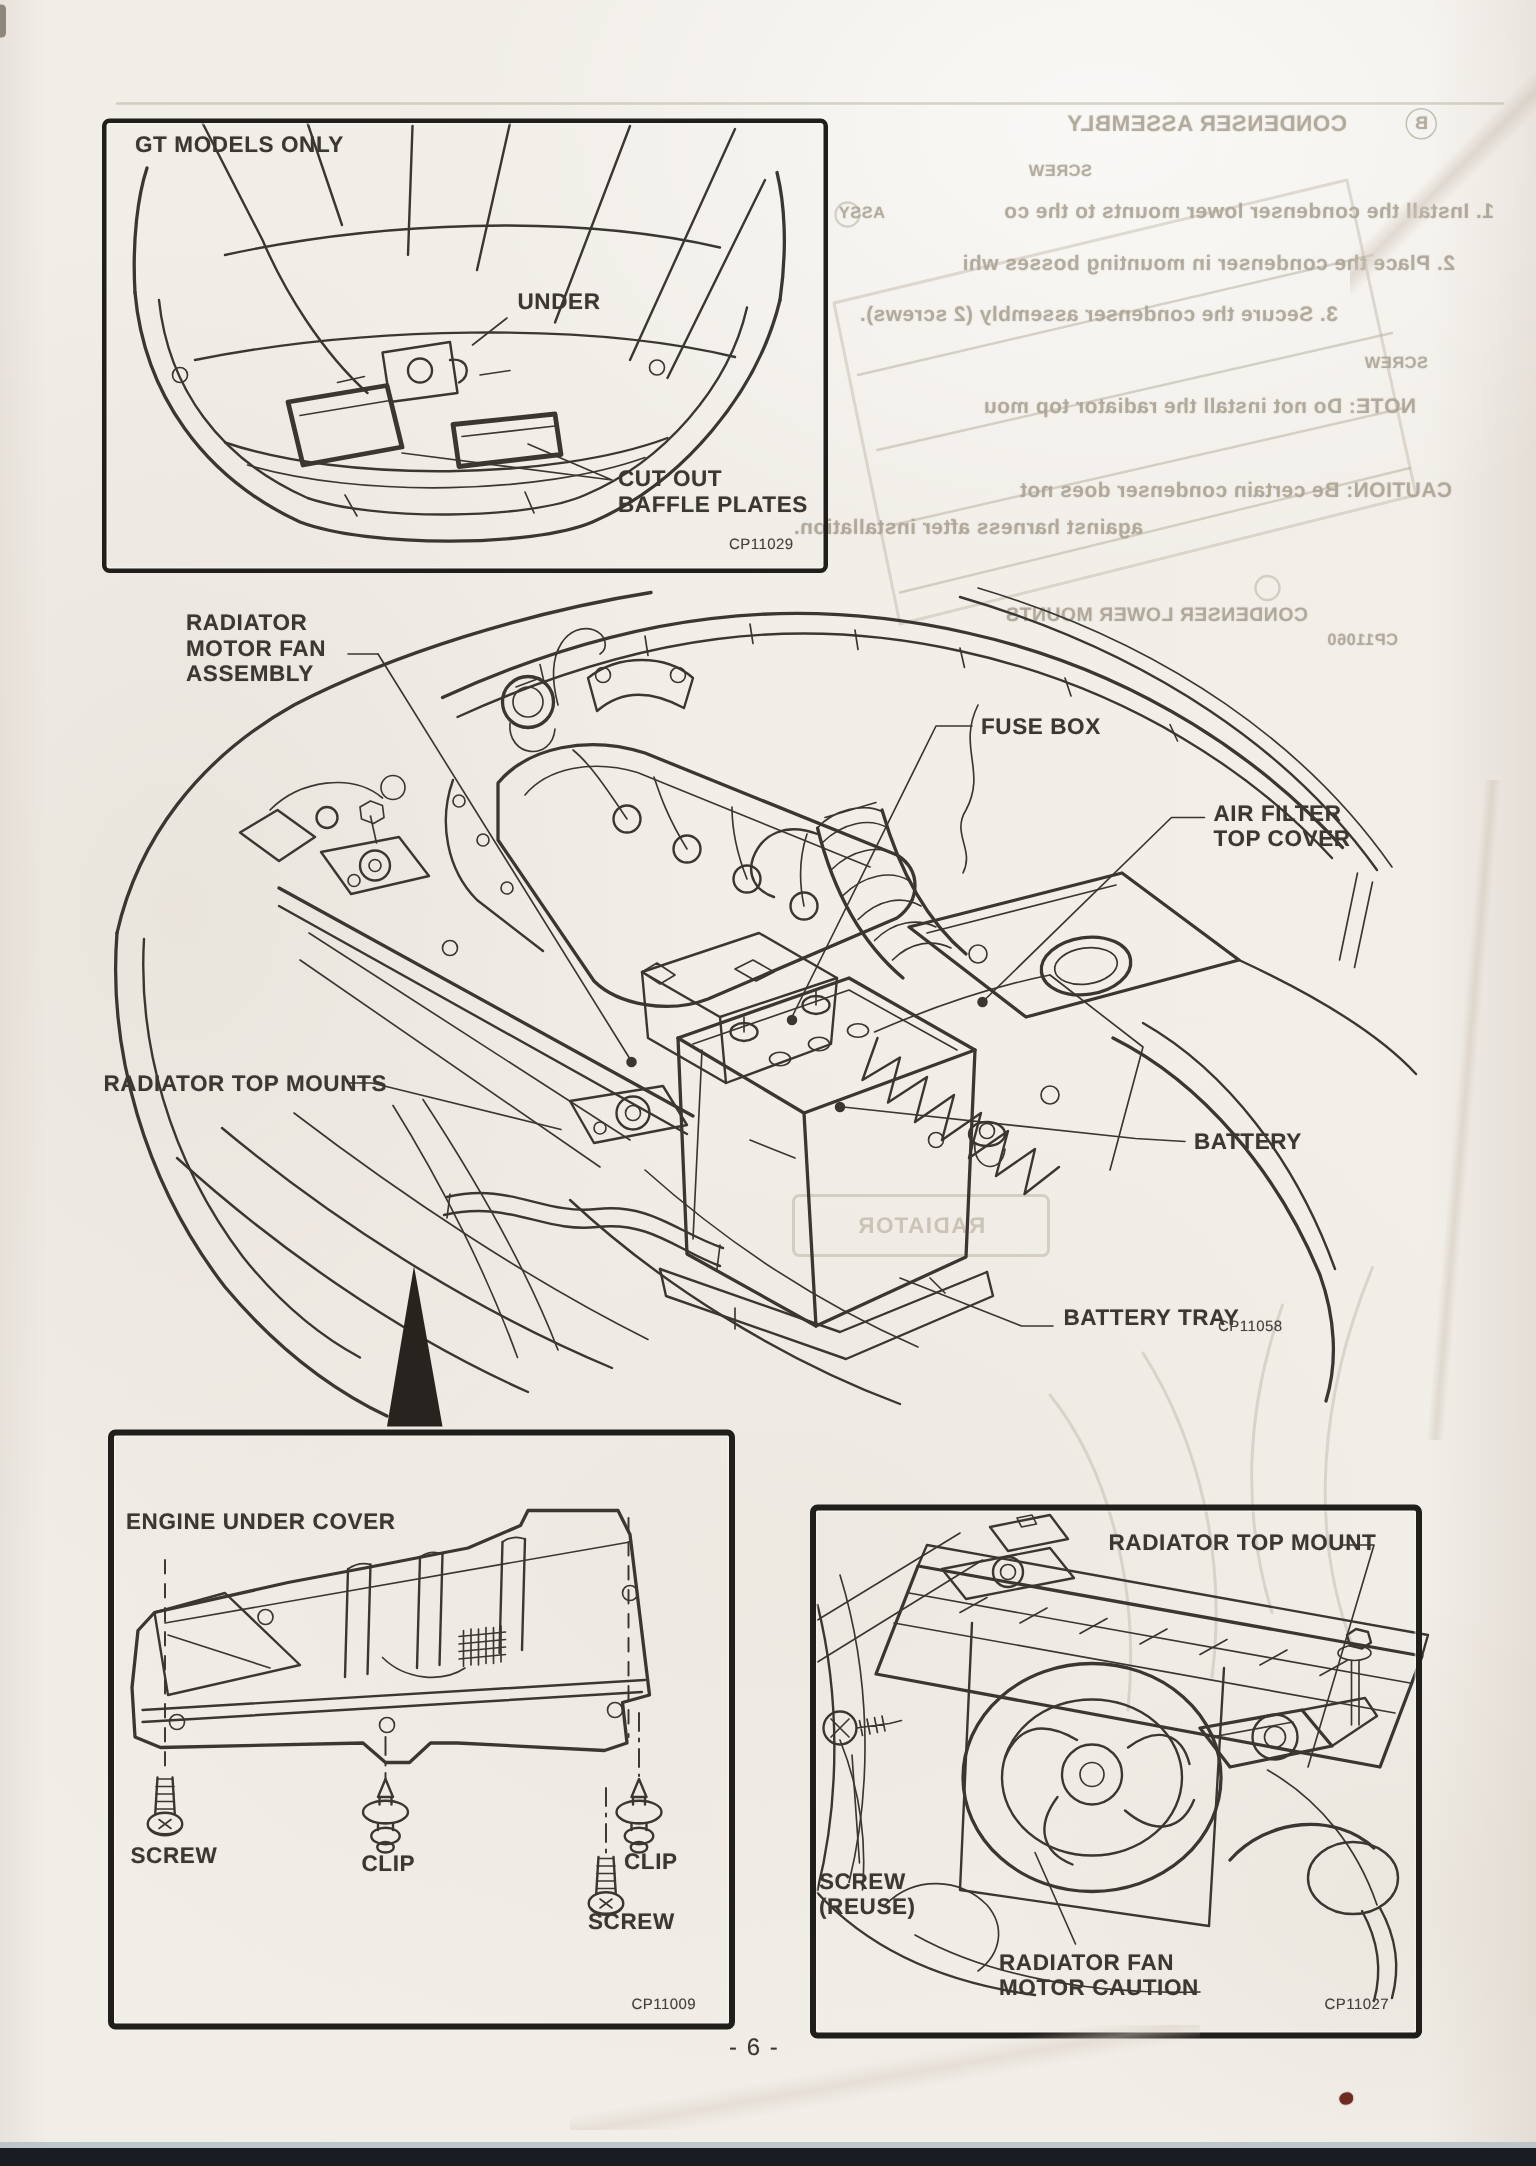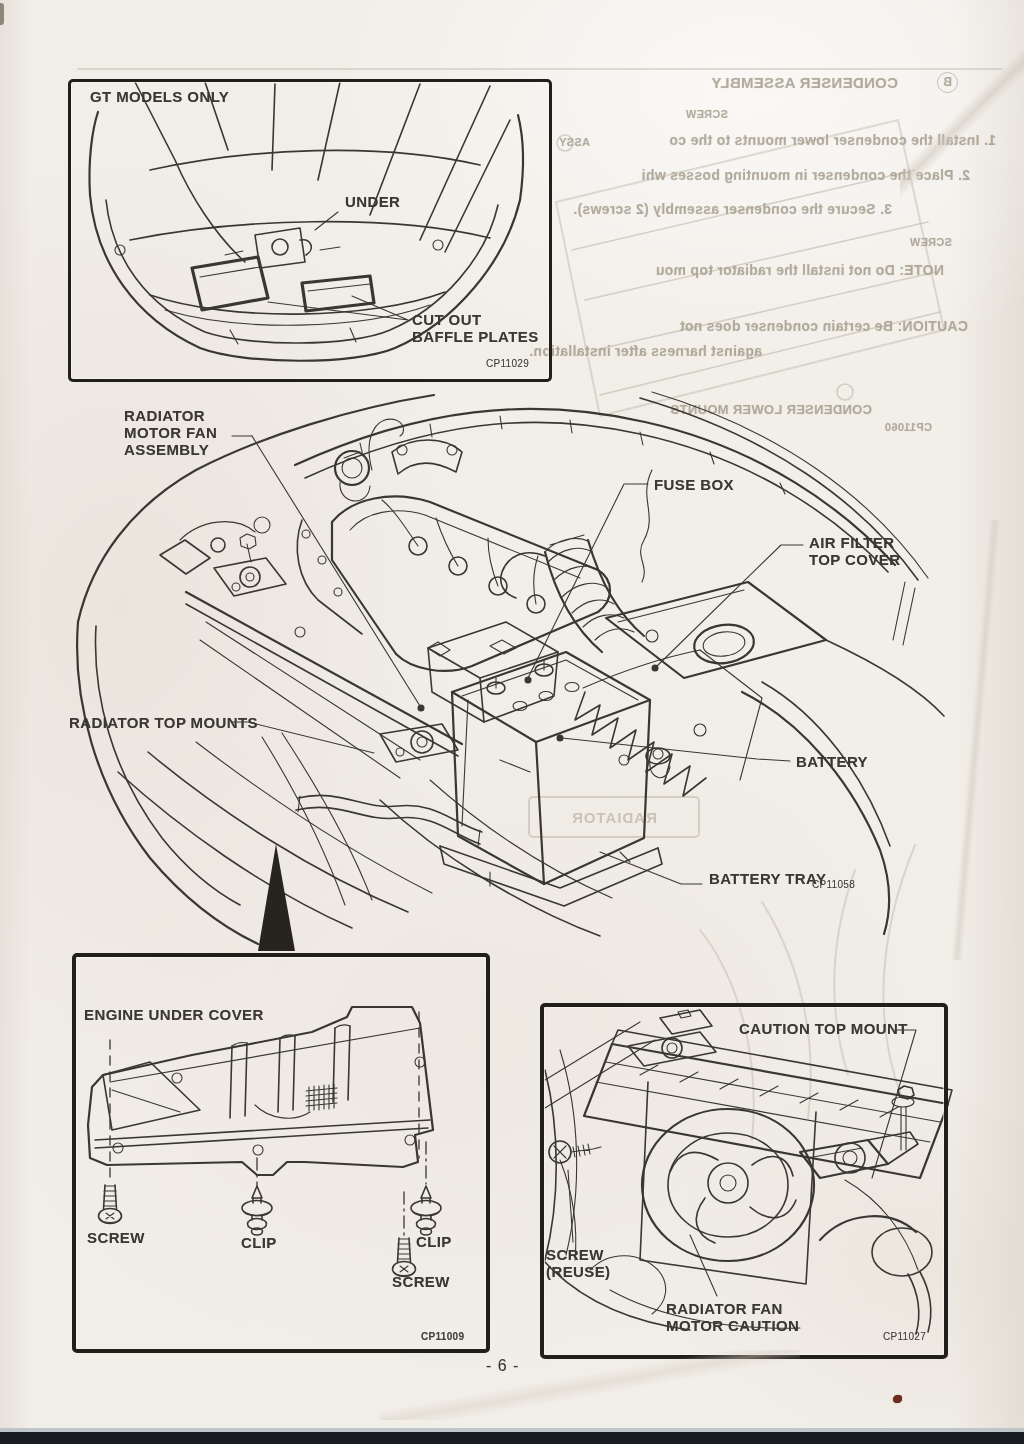--- a/index.html
+++ b/index.html
@@ -51,21 +51,21 @@
   .l-airfilter{left:809px;top:534px;}
   .l-radmounts{left:69px;top:714px;}
   .l-battery{left:796px;top:753px;}
   .l-batterytray{left:709px;top:870px;}
   .l-cp11058{left:812px;top:876px;}
   .l-eucover{left:84px;top:1006px;}
   .l-screwL{left:87px;top:1229px;}
   .l-clipC{left:241px;top:1234px;}
   .l-clipR{left:416px;top:1233px;}
   .l-screwR{left:392px;top:1273px;}
-  .l-cp11009{left:421px;top:1328px;font-weight:bold;}
+  .l-cp11009{left:421px;top:1328px;}
   .l-rtopmount{left:739px;top:1020px;}
   .l-screwreuse{left:546px;top:1246px;}
   .l-fanmotor{left:666px;top:1300px;}
   .l-cp11027{left:883px;top:1328px;}
   .l-pageno{left:486px;top:1357px;}
 
   
   .ghost-block{
     position:absolute;left:500px;top:66px;width:510px;height:380px;
     transform:scaleX(-1);color:rgba(150,141,122,.55);font-weight:bold;
@@ -433,21 +433,21 @@
   <div class="lbl l-batterytray">BATTERY TRAY</div>
   <div class="lbl code l-cp11058">CP11058</div>
 
   <div class="lbl l-eucover">ENGINE UNDER COVER</div>
   <div class="lbl l-screwL">SCREW</div>
   <div class="lbl l-clipC">CLIP</div>
   <div class="lbl l-clipR">CLIP</div>
   <div class="lbl l-screwR">SCREW</div>
   <div class="lbl code l-cp11009">CP11009</div>
 
-  <div class="lbl l-rtopmount">CAUTION TOP MOUNT</div>
+  <div class="lbl l-rtopmount">RADIATOR TOP MOUNT</div>
   <div class="lbl l-screwreuse ml">SCREW
 (REUSE)</div>
   <div class="lbl l-fanmotor ml">RADIATOR FAN
 MOTOR CAUTION</div>
   <div class="lbl code l-cp11027">CP11027</div>
 
   <div class="lbl pageno l-pageno">- 6 -</div>
 
   <div class="crease crease1"></div>
   <div class="crease crease2"></div>

